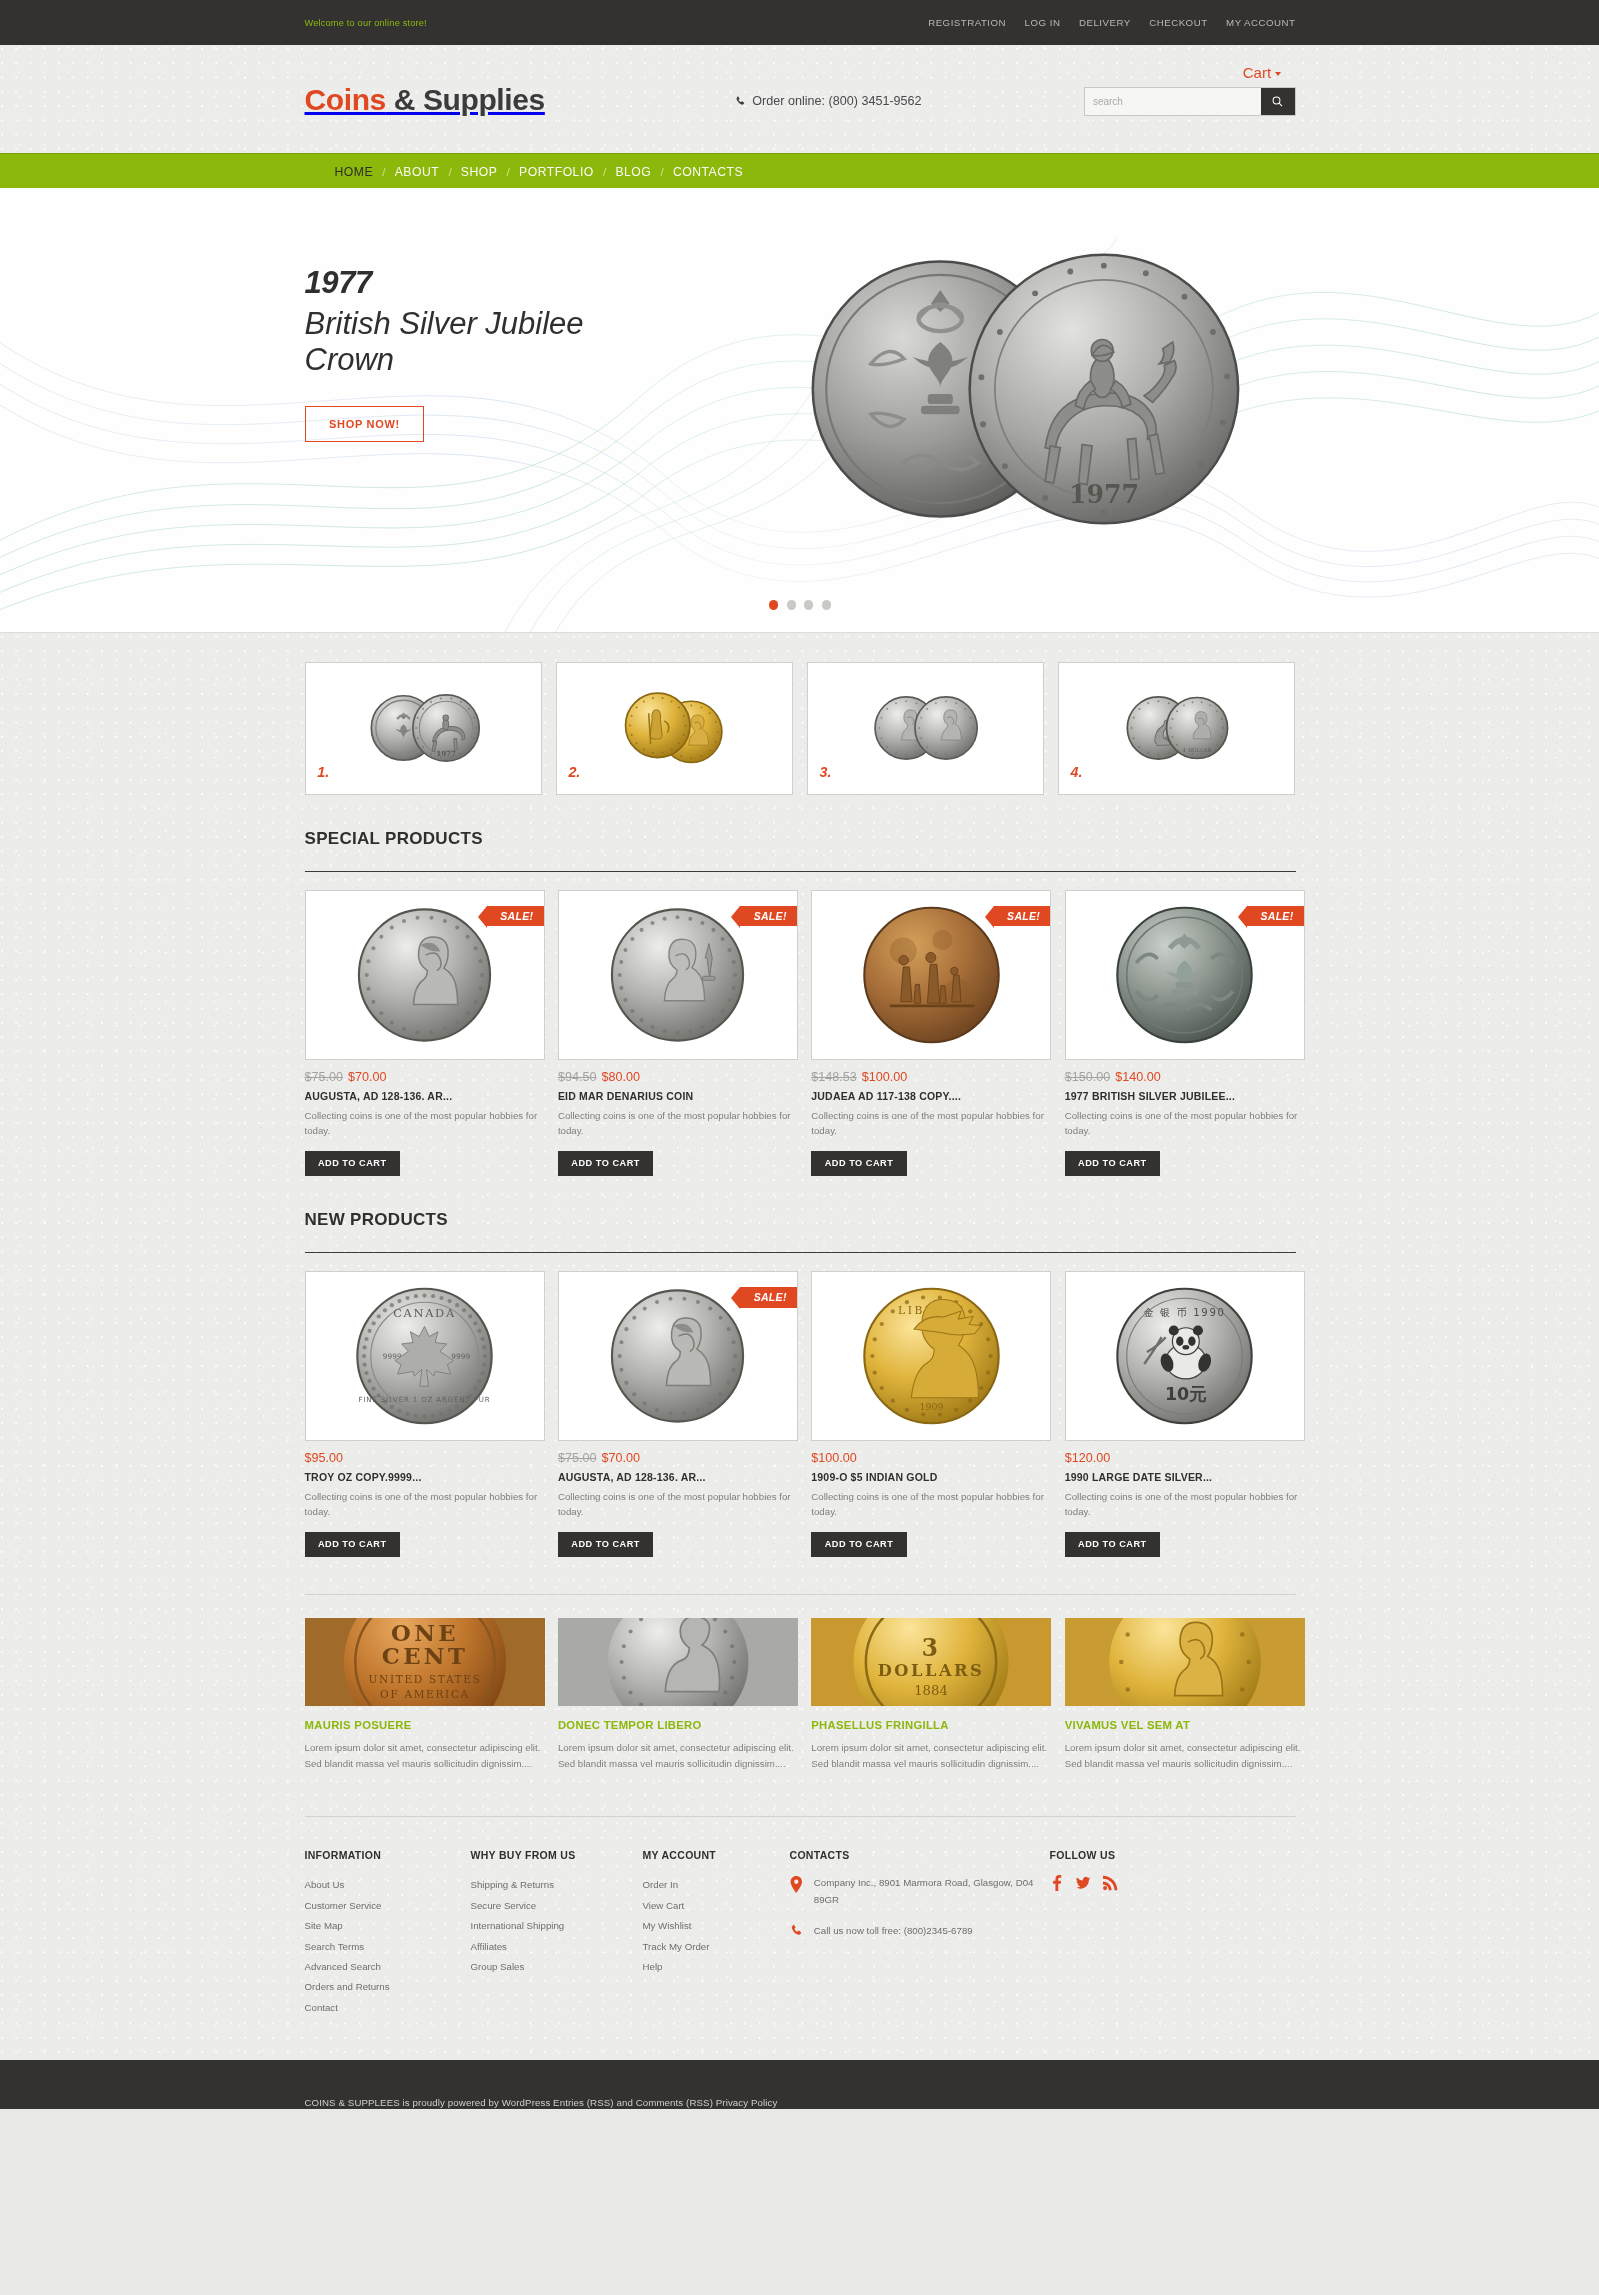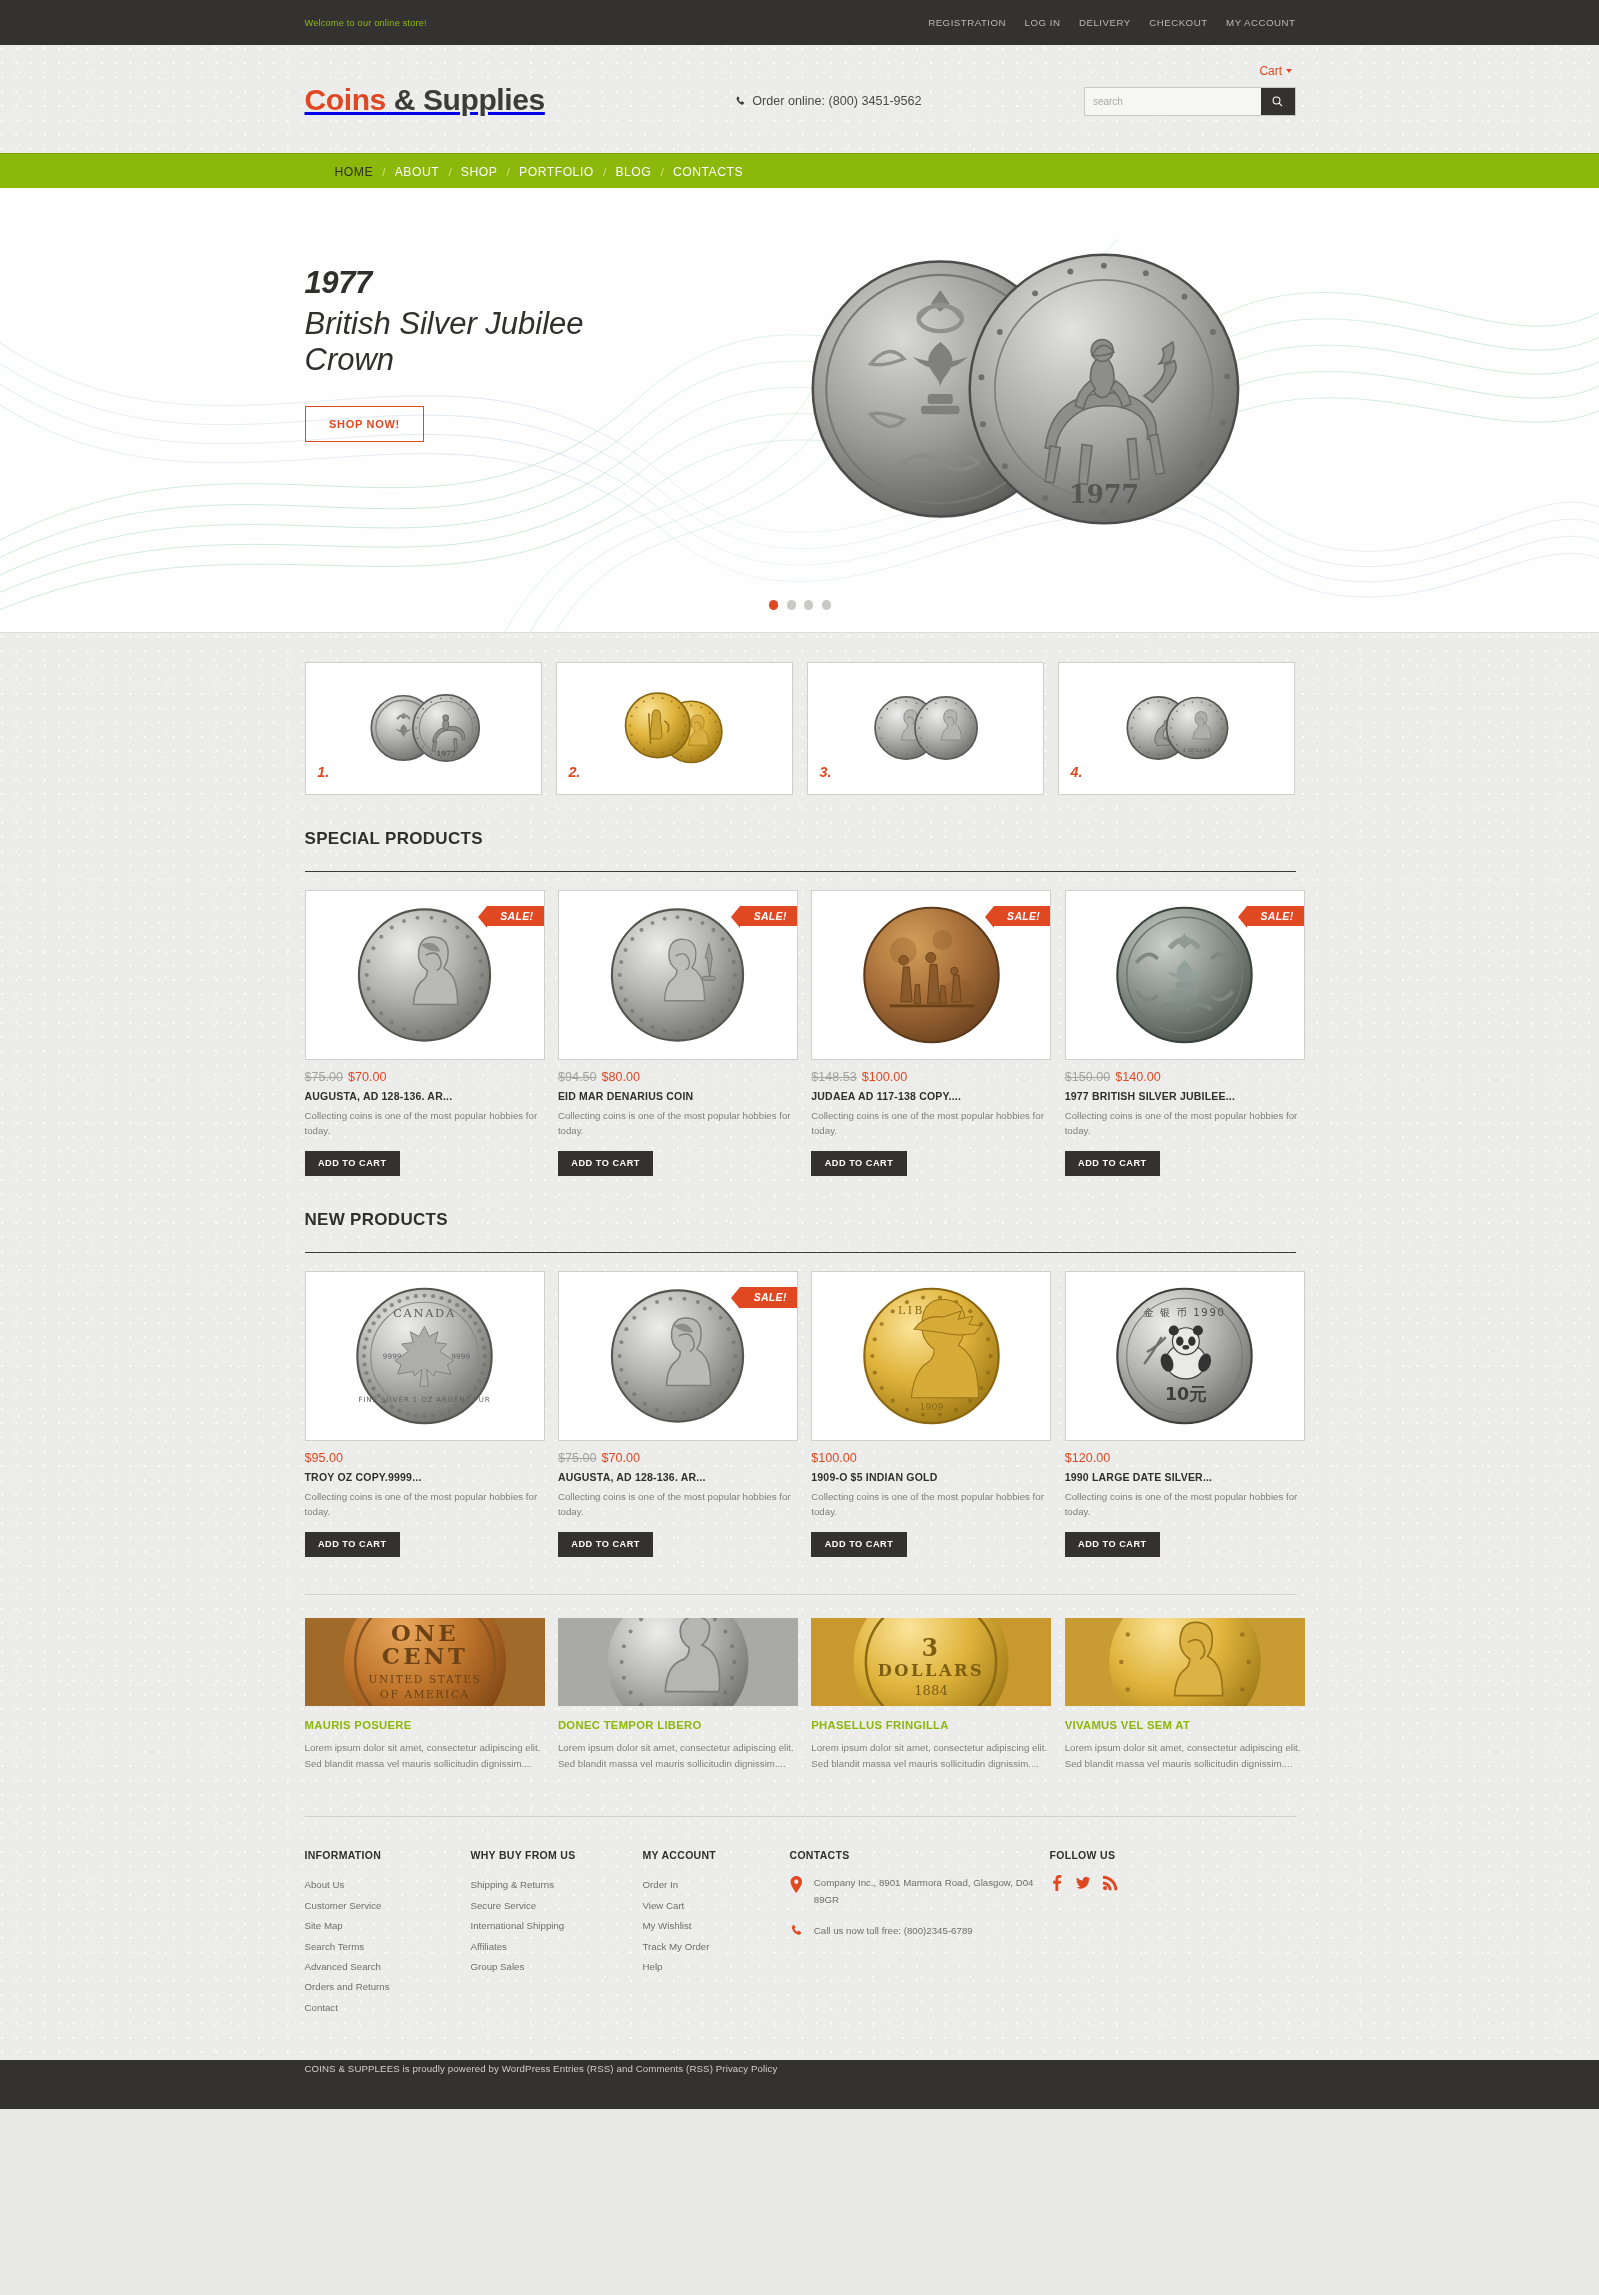--- a/index.html
+++ b/index.html
@@ -54,22 +54,22 @@
   }
   .logo {
     position: absolute; left: 0; top: 40px;
     font-size: 30px; font-weight: bold; letter-spacing: -0.4px;
     line-height: 1;
   }
   .logo .c1 { color: #e04822; }
   .logo .c2 { color: #3b3b3b; }
 
   .cart {
-    position: absolute; right: 4px; top: 18.5px;
-    color: #e04822; font-size: 12px;
+    position: absolute; right: 15px; top: 18.5px;
+    color: #e04822; font-size: 15px;
   }
   .cart .caret {
     display: inline-block; width: 0; height: 0; margin-left: 3.4px;
     border-left: 3.4px solid transparent; border-right: 3.4px solid transparent;
     border-top: 4.2px solid #e04822; vertical-align: middle;
   }
 
   .phone {
     position: absolute; left: 430px; top: 49px;
     font-size: 12.6px; color: #4a4a4a; display: flex; align-items: flex-end; gap: 6.7px;
@@ -241,21 +241,21 @@
   .fc-follow { width: 168px; }
 
   .crow { display: flex; gap: 10px; margin-bottom: 15px; align-items: flex-start; }
   .crow .cico { width: 14.3px; flex: 0 0 14.3px; padding-top: 0.8px; }
   .crow .ctext { font-size: 9.7px; color: #6e6e6b; line-height: 1.7; }
   .socials { display: flex; gap: 12.6px; align-items: center; }
   .socials a { display: inline-flex; }
   .socials svg { width: 14.3px; height: 16px; fill: #e04822; }
 
   .copybar {
-    background: #333230; height: 49px; display: flex; align-items: flex-start;
+    background: #333230; height: 49px; display: flex; align-items: flex-end;
   }
   .copybar-inner { width: 991px; margin: 0 auto; }
   .copybar-inner span { color: #cfcfcc; font-size: 9.7px; letter-spacing: 0.1px; }
 </style>
 </head>
 <body>
 
 <div class="page">
 
   <div class="topbar">

